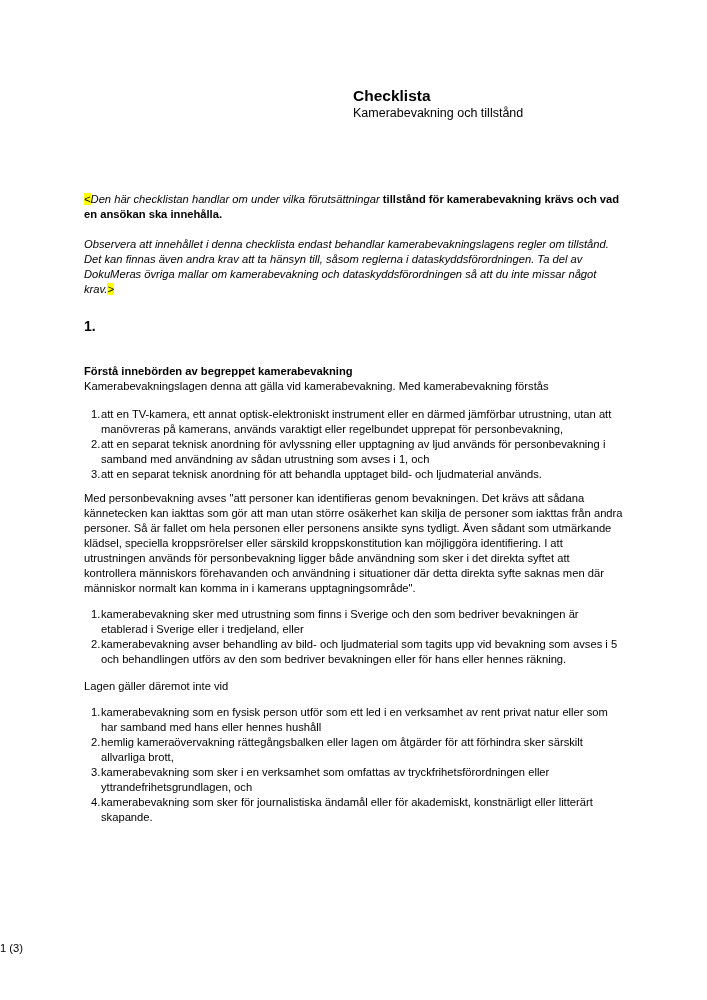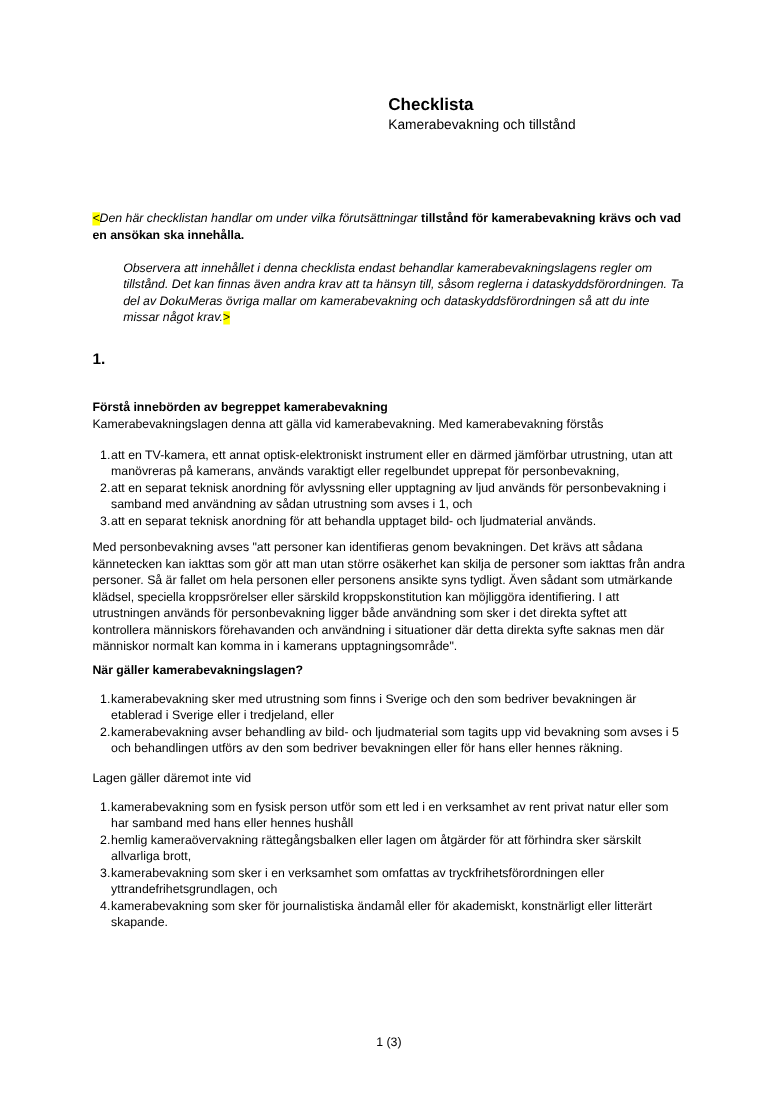--- a/index.html
+++ b/index.html
@@ -33,21 +33,21 @@
     left: 84px; top: 0;
     width: 540px;
     font-size: 11.2px;
     line-height: 15px;
   }
   p { margin: 0; }
   .i { font-style: italic; }
   .b { font-weight: bold; }
   .hl { background: #ffff00; }
   .intro   { margin-top: 192px; }
-  .notice  { margin-top: 15px; margin-left: 28px; }
+  .notice  { margin-top: 15px; }
   .h1 {
     display: flex;
     margin-top: 20px;
     font-size: 14px;
     font-weight: bold;
     line-height: 18px;
   }
   .h1 .h1-num { flex: 0 0 35px; }
   .subhead { font-weight: bold; }
   .subhead-1 { margin-top: 29px; }
@@ -57,21 +57,20 @@
   .num-list { margin-top: 11px; }
   .num-list-a { margin-top: 13px; }
   .list-row { display: flex; }
   .list-row .li-num { flex: 0 0 10px; margin-left: 7px; }
   .list-row .li-text { flex: 1; }
   .para { margin-top: 9px; }
   .footer {
     position: absolute;
     top: 941px; left: 0;
     width: 707px;
-    text-align: center;
     font-size: 11.2px;
     line-height: 15px;
   }
 </style>
 </head>
 <body>
 
 <div class="page">
 
   <div class="title-block">
@@ -102,21 +101,20 @@
         <span class="li-text">att en separat teknisk anordning för avlyssning eller upptagning av ljud används för personbevakning i samband med användning av sådan utrustning som avses i 1, och</span>
       </div>
       <div class="list-row">
         <span class="li-num">3.</span>
         <span class="li-text">att en separat teknisk anordning för att behandla upptaget bild- och ljudmaterial används.</span>
       </div>
     </div>
 
     <p class="para">Med personbevakning avses "att personer kan identifieras genom bevakningen. Det krävs att sådana kännetecken kan iakttas som gör att man utan större osäkerhet kan skilja de personer som iakttas från andra personer. Så är fallet om hela personen eller personens ansikte syns tydligt. Även sådant som utmärkande klädsel, speciella kroppsrörelser eller särskild kroppskonstitution kan möjliggöra identifiering. I att utrustningen används för personbevakning ligger både användning som sker i det direkta syftet att kontrollera människors förehavanden och användning i situationer där detta direkta syfte saknas men där människor normalt kan komma in i kamerans upptagningsområde".</p>
 
-    <p class="subhead subhead-2">När gäller kamerabevakningslagen?</p>
 
     <div class="num-list">
       <div class="list-row">
         <span class="li-num">1.</span>
         <span class="li-text">kamerabevakning sker med utrustning som finns i Sverige och den som bedriver bevakningen är etablerad i Sverige eller i tredjeland, eller</span>
       </div>
       <div class="list-row">
         <span class="li-num">2.</span>
         <span class="li-text">kamerabevakning avser behandling av bild- och ljudmaterial som tagits upp vid bevakning som avses i 5 och behandlingen utförs av den som bedriver bevakningen eller för hans eller hennes räkning.</span>
       </div>

